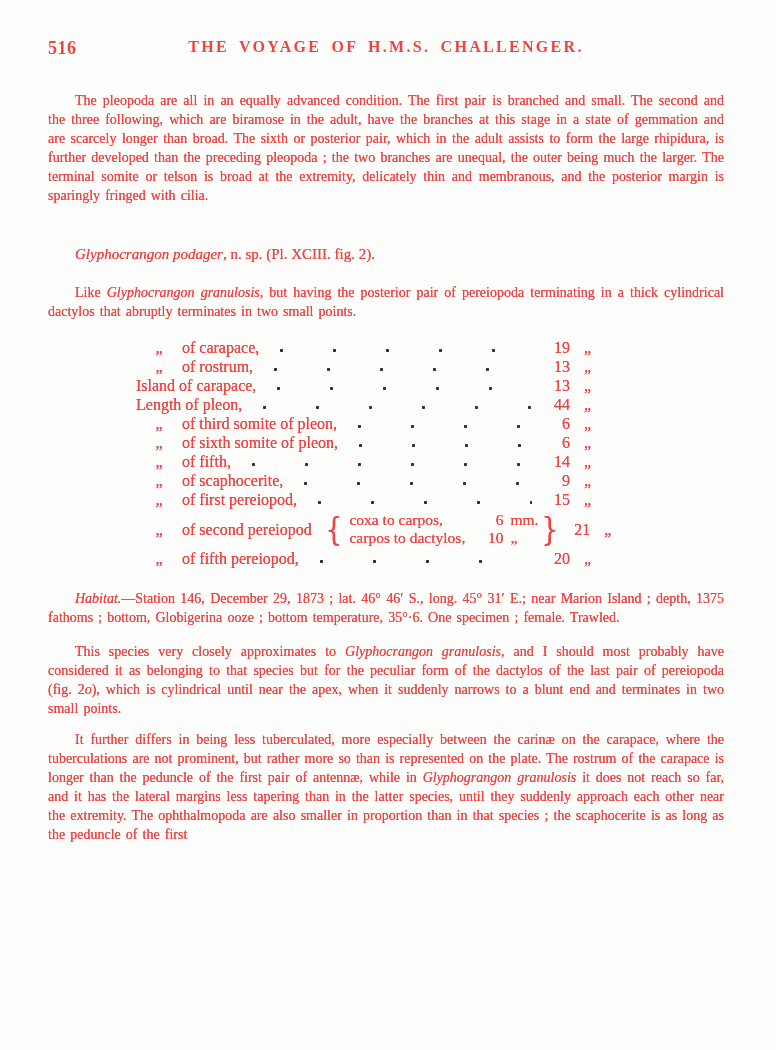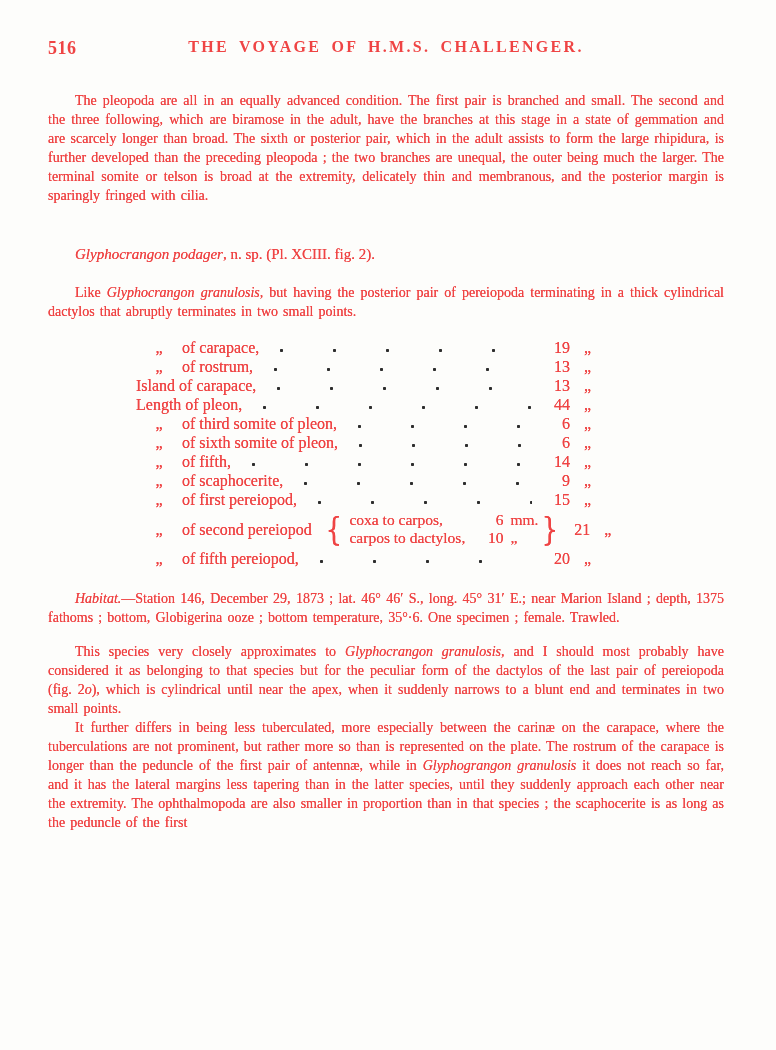--- a/index.html
+++ b/index.html
@@ -84,21 +84,21 @@
   .brace-open { margin-left: 12px; }
   .brace-group { margin: 0 2px 0 6px; }
   .brace-line { display: flex; align-items: baseline; font-size: 15.5px; line-height: 18px; }
   .btext { flex: 0 0 132px; white-space: nowrap; }
   .bval { flex: 0 0 22px; text-align: right; }
   .bunit { padding-left: 7px; white-space: nowrap; }
   .spacer { flex: 1 1 auto; }
   
   .para.habitat { margin-top: 21px; }
   .para.comparison { margin-top: 15px; }
-  .para.differences { margin-top: 0; }
+  .para.differences { margin-top: 12px; }
 </style>
 </head>
 <body>
 
 <div class="page">
 
   <div class="header-row">
     <span class="page-number">516</span>
     <div class="running-title">THE VOYAGE OF H.M.S. CHALLENGER.</div>
   </div>

